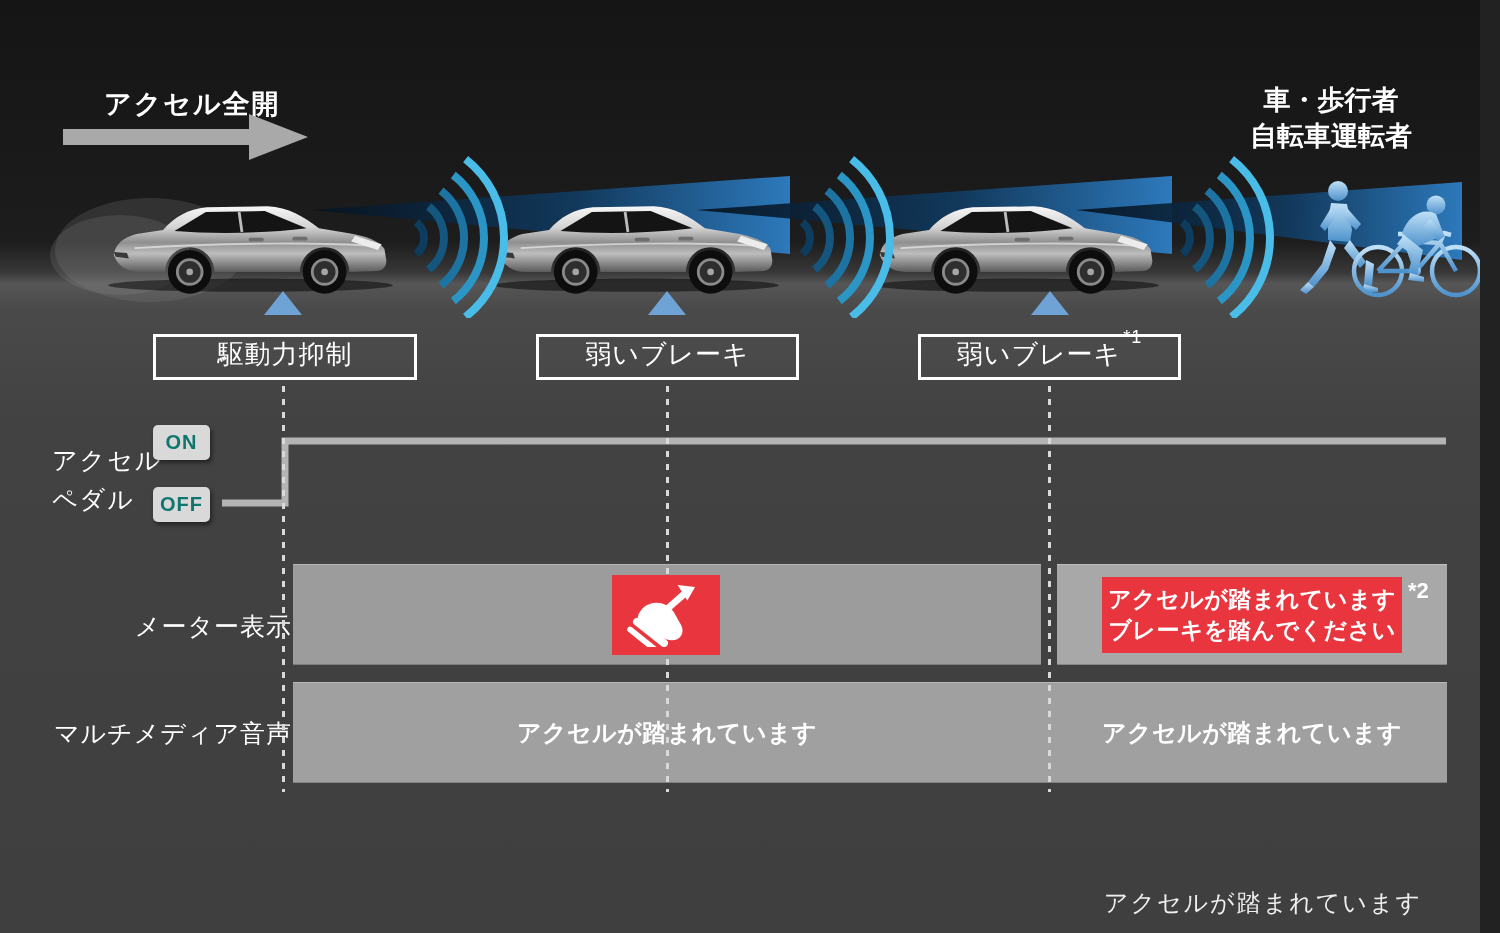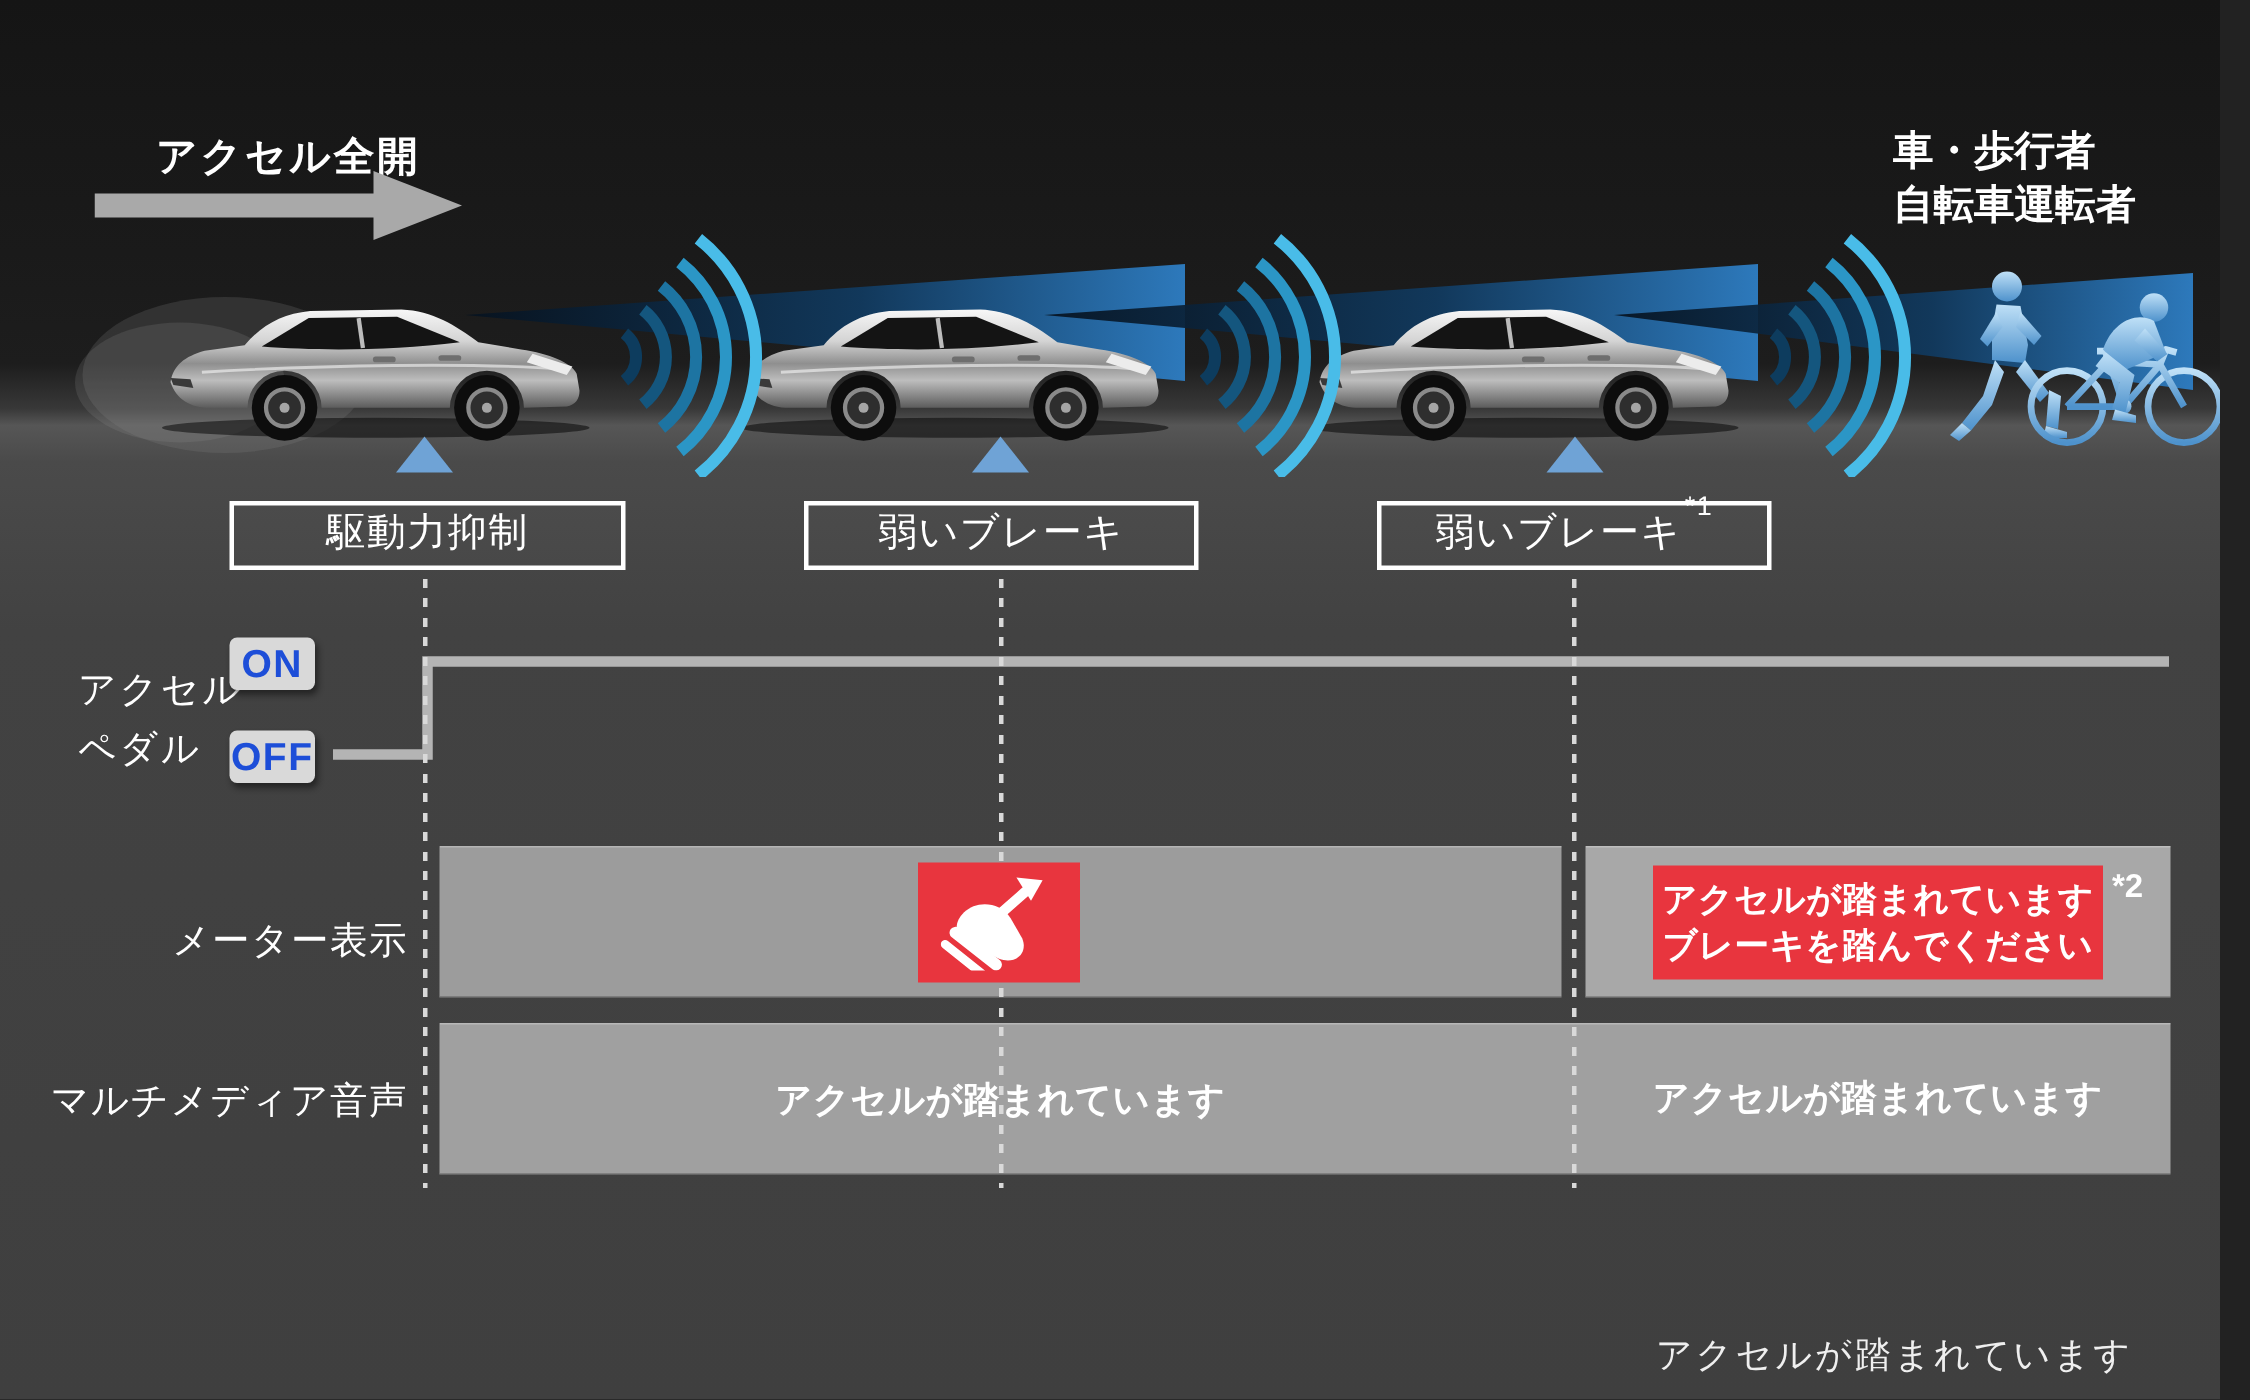--- a/index.html
+++ b/index.html
@@ -8,39 +8,39 @@
     font-family:"Liberation Sans","DejaVu Sans",sans-serif;color:#fff;
     background:linear-gradient(180deg,
       #151515 0%, #1a1a1a 18%, #1d1d1d 26%,
       #383838 29.2%, #565656 30.4%, #4a4a4a 33%,
       #424242 45%, #3f3f3f 100%);
   }
   .abs{position:absolute;}
   .txt{white-space:nowrap;}
   
   .accel-full{left:104px;top:86px;font-size:27px;font-weight:600;letter-spacing:2px;}
-  .targets{right:56px;top:82px;font-size:27px;font-weight:600;line-height:36px;}
+  .targets{right:68px;top:82px;font-size:27px;font-weight:600;line-height:36px;text-align:center;}
   
   .tri{width:0;height:0;border-left:19px solid transparent;border-right:19px solid transparent;
        border-bottom:24px solid #6fa3d6;top:291px;}
   
   .stagebox{top:334px;height:46px;border:3px solid #fff;box-sizing:border-box;
     display:flex;align-items:flex-start;justify-content:center;
     font-size:26px;letter-spacing:1px;background:rgba(255,255,255,0.02);z-index:2;}
   .sup{font-size:18px;vertical-align:8px;margin-left:2px;line-height:0;}
   
   .dotline{width:3px;top:386px;height:406px;z-index:3;
     background:repeating-linear-gradient(to bottom,#d9d9d9 0 6px,transparent 6px 13px);}
   
   .pedal-label{left:52px;top:441px;font-size:25px;line-height:39px;letter-spacing:2px;}
-  .pill{width:57px;height:35px;background:#d9d9d9;color:#1d4ed8;border-radius:5px;
-    display:flex;align-items:center;justify-content:center;font-size:26px;font-weight:700;
+  .pill{width:57px;height:35px;background:#d9d9d9;color:#0f766e;border-radius:5px;
+    display:flex;align-items:center;justify-content:center;font-size:20px;font-weight:700;
     box-shadow:2px 3px 4px rgba(0,0,0,0.45);letter-spacing:1px;}
   
-  .rowlabel{left:0;width:272px;text-align:right;font-size:25px;letter-spacing:1px;}
+  .rowlabel{left:0;width:272px;text-align:right;font-size:25px;letter-spacing:1px;padding-left:20px;}
   .band{background:#9c9c9c;height:101px;z-index:1;
     box-shadow:inset 0 1px 0 rgba(255,255,255,0.25), inset 0 -1px 0 rgba(0,0,0,0.2);}
   .redbox{background:#e8353e;z-index:4;display:flex;align-items:center;justify-content:center;}
   .red-text{flex-direction:column;font-size:23px;line-height:31px;font-weight:600;letter-spacing:0.5px;}
   .band-msg{z-index:4;display:flex;align-items:center;justify-content:center;
     font-size:24px;font-weight:600;letter-spacing:0.5px;color:#fff;}
   .band-msg.two{flex-direction:column;line-height:34px;}
   .note{font-size:22px;z-index:4;font-weight:600;}
   .footer{right:58px;bottom:14px;font-size:24px;color:#efefef;letter-spacing:2px;}
 </style>

